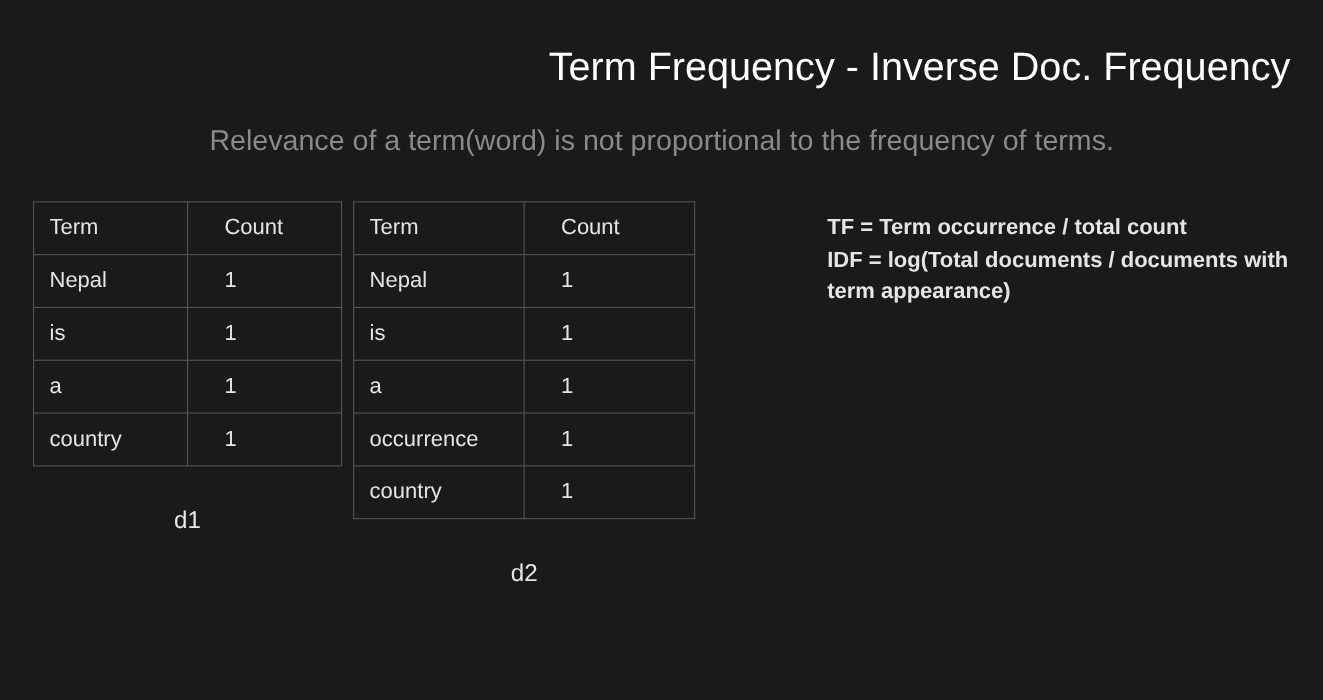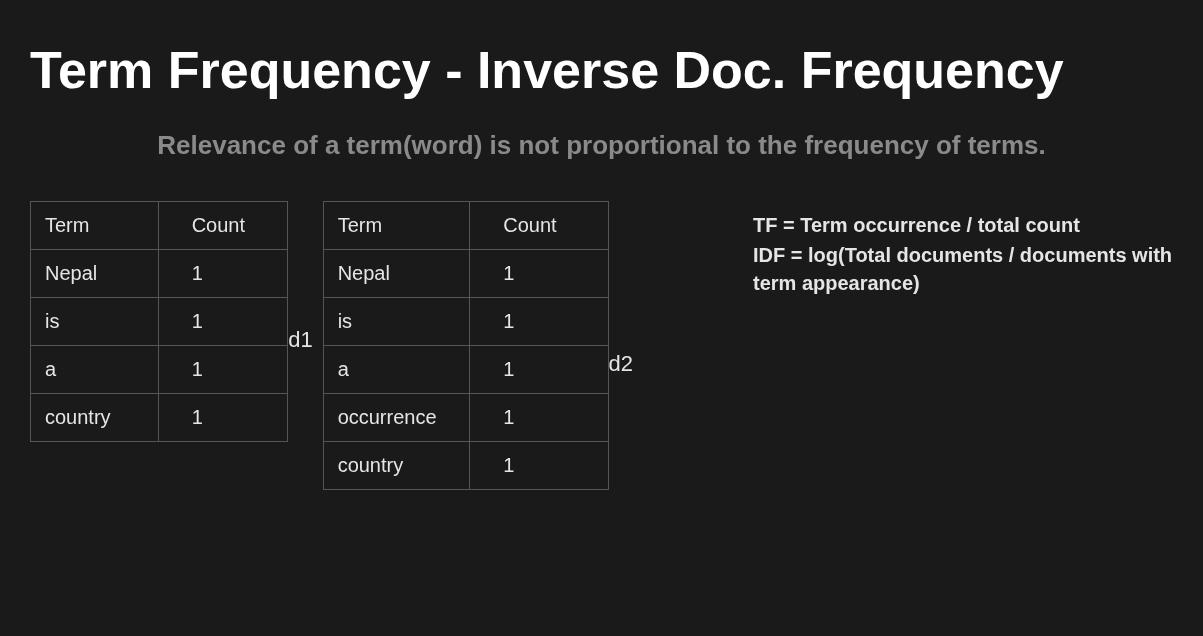--- a/index.html
+++ b/index.html
@@ -10,40 +10,40 @@
     body {
       background-color: #1a1a1a;
       color: #e5e5e5;
       font-family: -apple-system, BlinkMacSystemFont, "Segoe UI", "Liberation Sans", sans-serif;
       width: 1203px;
       height: 636px;
       overflow: hidden;
       padding: 40px 30px;
     }
     .title {
-      font-size: 52px;
-      font-weight: 700;
+      font-size: 36px;
+      font-weight: 400;
       color: #ffffff;
       margin-bottom: 30px;
+      text-align: right;
     }
     .subtitle {
       font-size: 26px;
       color: #8a8a8a;
       text-align: center;
       margin-bottom: 40px;
-      font-weight: bold;
     }
     .content-row {
       display: flex;
       gap: 10px;
       align-items: flex-start;
     }
     .table-block {
       display: flex;
-      flex-direction: row;
+      flex-direction: column;
       align-items: center;
     }
     table {
       border-collapse: collapse;
       margin-bottom: 20px;
     }
     table td {
       border: 1px solid #555;
       padding: 12px 14px;
       font-size: 20px;

